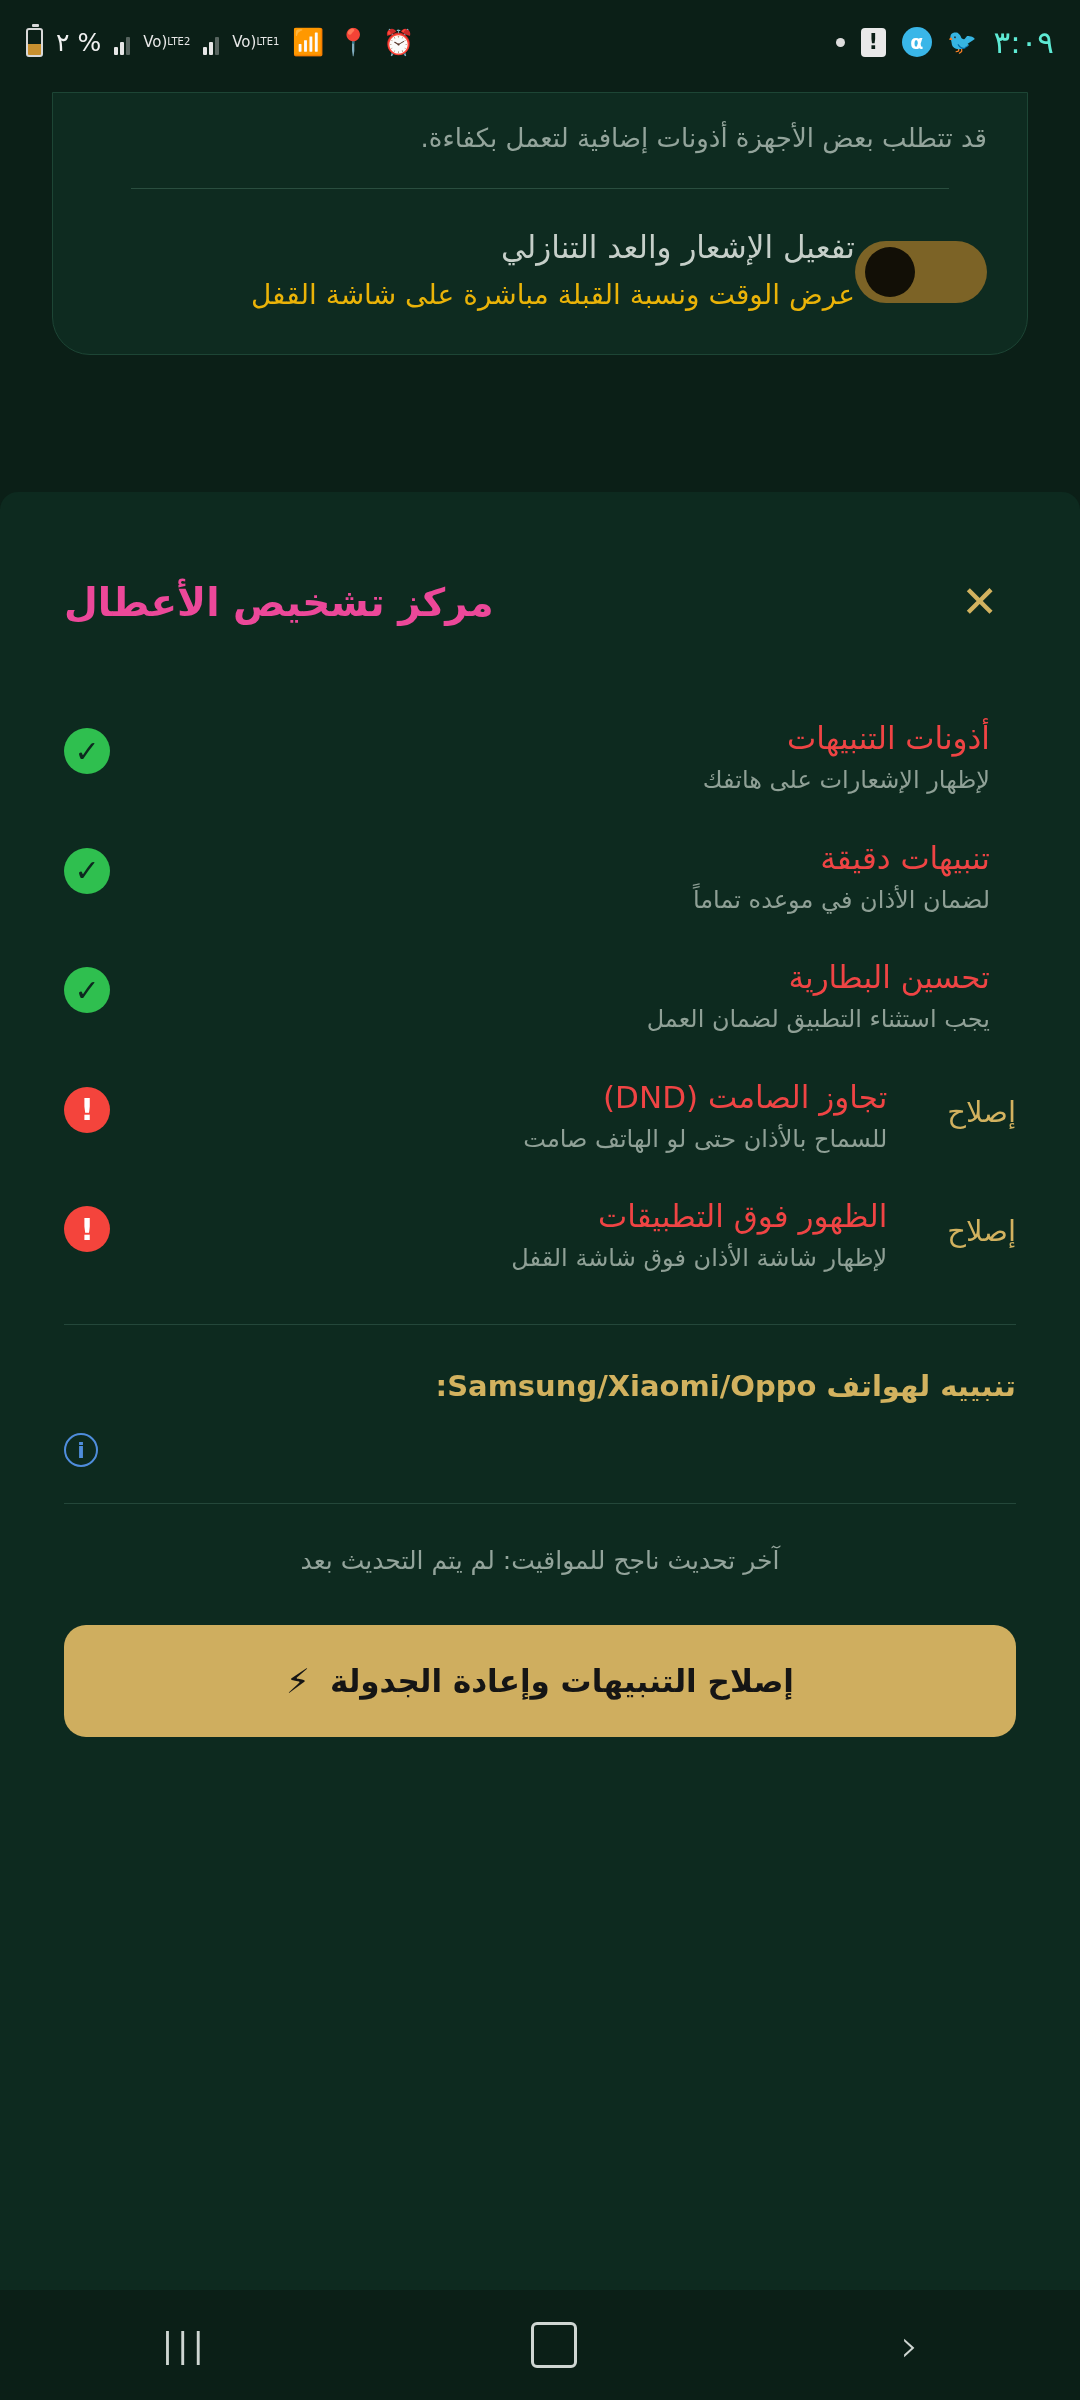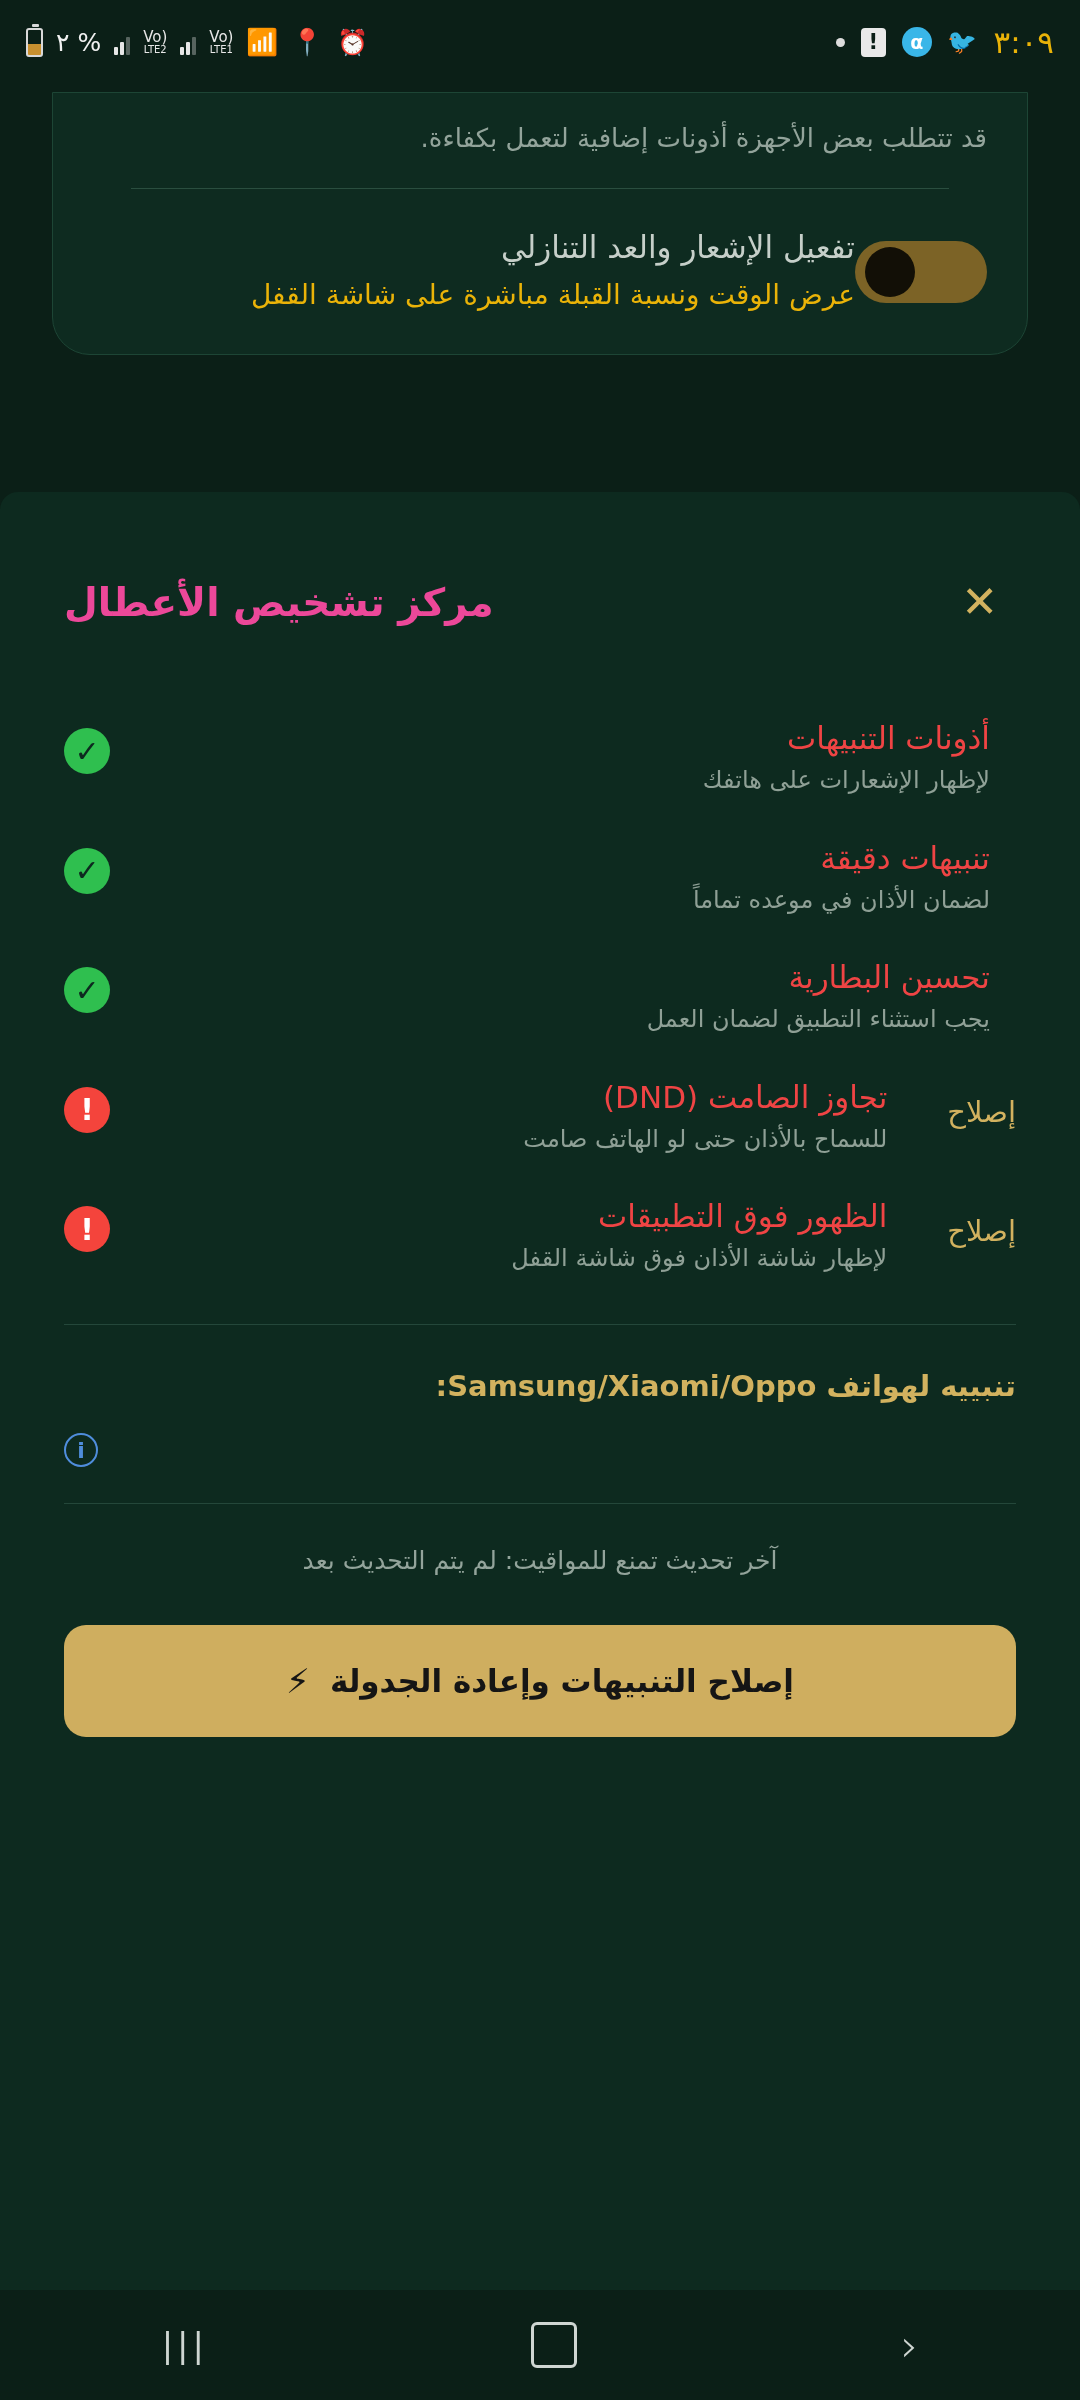--- a/index.html
+++ b/index.html
@@ -23,21 +23,21 @@
     background: #0b1f17;
     direction: ltr;
   }
   .sb-left, .sb-right {
     display: flex;
     align-items: center;
     gap: 13px;
   }
   .sb-right { gap: 16px; }
   .sb-text { font-size: 25px; color: #f0f0f0; letter-spacing: 0.5px; }
-  .sb-clock { font-size: 31px; color: #eab308; letter-spacing: 1px; }
+  .sb-clock { font-size: 31px; color: #5eead4; letter-spacing: 1px; }
   .batt-icon {
     width: 17px; height: 29px;
     border: 2.5px solid #d9d9d9;
     border-radius: 3px;
     position: relative;
     background: linear-gradient(to top, #c8902f 45%, transparent 45%);
   }
   .batt-icon::after {
     content: "";
     position: absolute;
@@ -49,21 +49,21 @@
   .sig {
     display: inline-flex;
     align-items: flex-end;
     gap: 2px;
     height: 26px;
   }
   .sig i { display: block; width: 4px; background: #e6e6e6; border-radius: 1px; }
   .sig i:nth-child(1) { height: 8px; }
   .sig i:nth-child(2) { height: 13px; }
   .sig i:nth-child(3) { height: 18px; opacity: .35; }
-  .volte { display: flex; flex-direction: column; align-items: center; line-height: 1; }
+  .volte { display: flex; flex-direction: row; align-items: center; line-height: 1; }
   .volte .v1 { font-size: 15px; }
   .volte .v2 { font-size: 10px; }
   .wifi { font-size: 26px; }
   .pin { font-size: 26px; }
   .alarm { font-size: 25px; }
   .dot-ind { width: 9px; height: 9px; border-radius: 50%; background: #dddddd; display: inline-block; }
   .warnbox {
     width: 25px; height: 29px;
     background: #e9e9e9;
     border-radius: 4px;
@@ -406,21 +406,21 @@
   <div class="hr"></div>
 
   <div class="note-title">تنبييه لهواتف Samsung/Xiaomi/Oppo:</div>
 
   <div class="note-link-row">
     <span class="info-icon">i</span>
   </div>
 
   <div class="hr2"></div>
 
-  <div class="last-sync">آخر تحديث تمنع للمواقيت: لم يتم التحديث بعد</div>
+  <div class="last-sync">آخر تحديث ناجح للمواقيت: لم يتم التحديث بعد</div>
 
   <div class="primary-btn">
     <span>إصلاح التنبيهات وإعادة الجدولة</span>
     <span class="bolt">⚡</span>
   </div>
 </div>
 
 <div class="ime-hint">خدمات</div>
 
 <div class="navbar">

